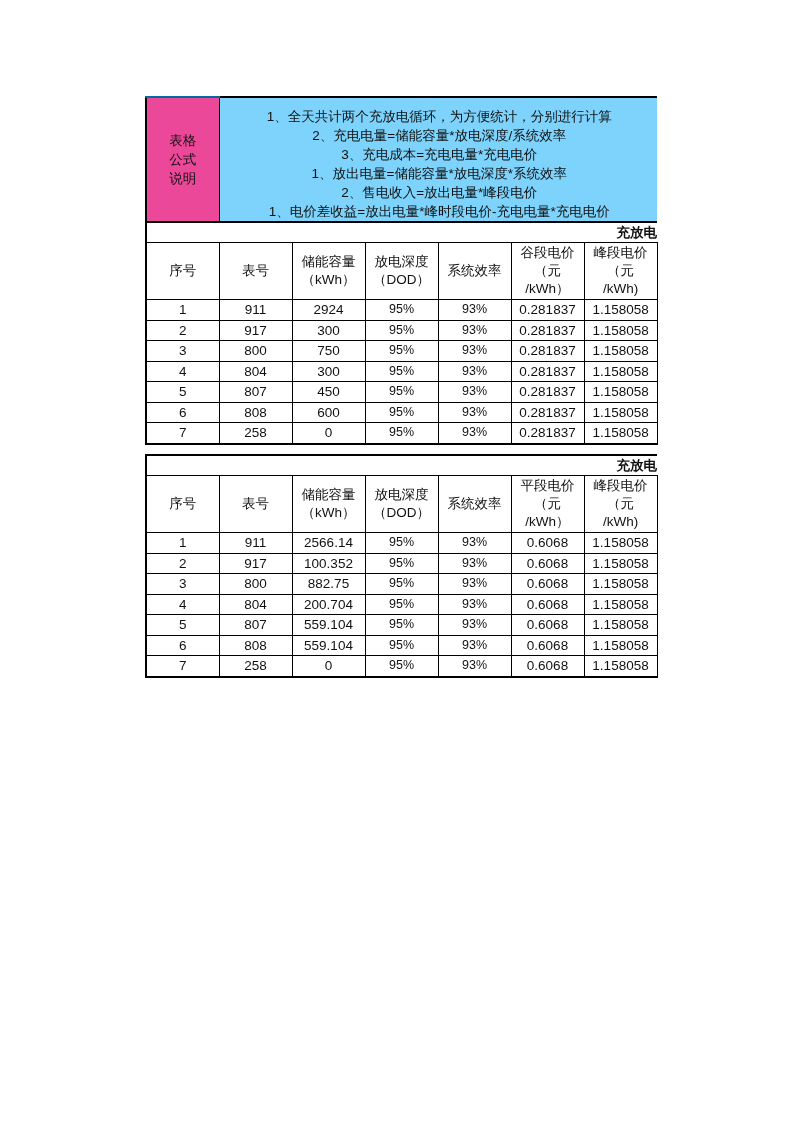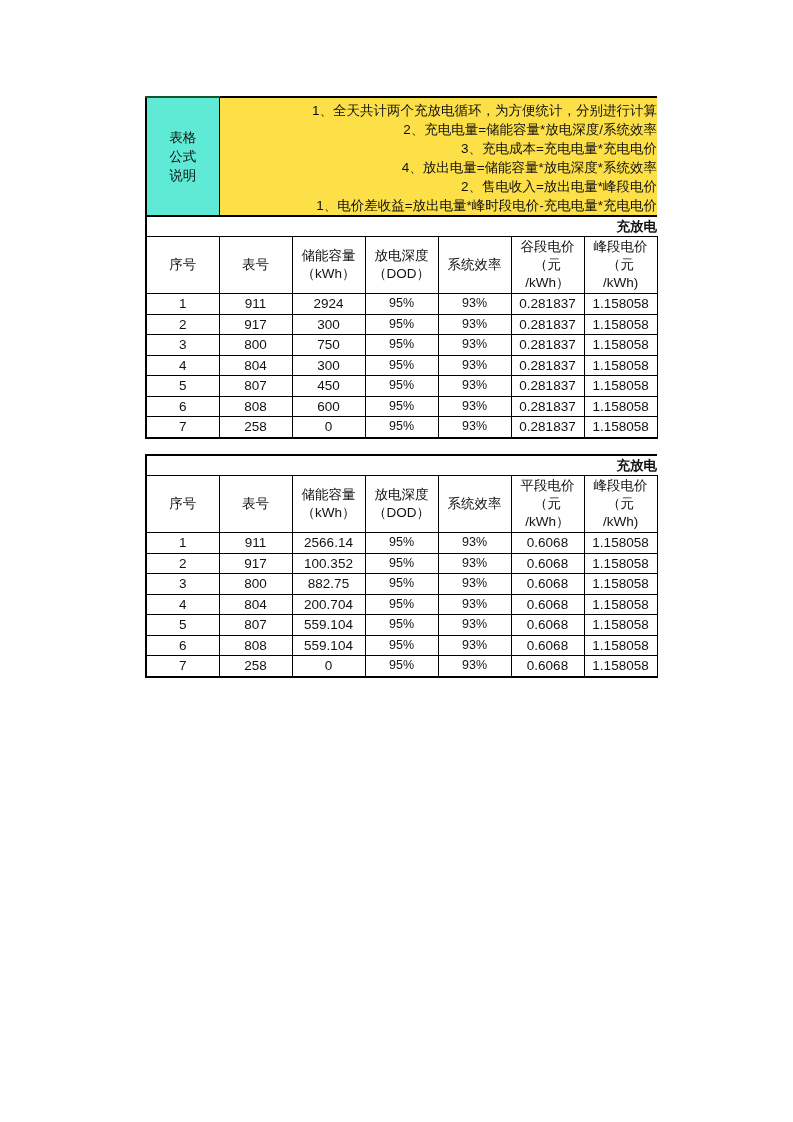--- a/index.html
+++ b/index.html
@@ -3,23 +3,23 @@
   <meta charset="utf-8">
   <style>
     html, body { margin: 0; padding: 0; background: #ffffff; }
     body { width: 793px; height: 1122px; position: relative; overflow: hidden;
            font-family: "Liberation Sans", "DejaVu Sans", sans-serif; color: #111; }
     .sheet { position: absolute; left: 145px; width: 512px; }
     table { border-collapse: collapse; table-layout: fixed; width: 512px; }
     td { border: 1px solid #000; padding: 0; text-align: center; vertical-align: middle;
          font-size: 13.5px; line-height: 19px; overflow: hidden; white-space: nowrap; }
     col.c { width: 73px; }
-    .notes-label { background: #5eead4; line-height: 19px; border-left: 2px solid #000; border-top: 2px solid #14532d; }
-    .notes-text { background: #fde047; text-align: right; vertical-align: top; border-top: 2px solid #000;
-                  border-right: none; padding-left: 2px; padding-top: 3px; line-height: 19px; }
+    .notes-label { background: #ec4899; line-height: 19px; border-left: 2px solid #000; border-top: 2px solid #0369a1; }
+    .notes-text { background: #7dd3fc; text-align: center; vertical-align: top; border-top: 2px solid #000;
+                  border-right: none; padding-left: 2px; padding-top: 9px; line-height: 19px; }
     .notes-line { display: block; white-space: nowrap; }
     .title-cell { text-align: right; font-weight: bold; border-left: 2px solid #000; border-right: none;
                   border-top: 2px solid #000; height: 19px; padding-right: 0; font-size: 13.5px; margin-left: 12px; }
     .hdr td { height: 56px; line-height: 18px; white-space: normal; }
     .hdr td.first, tr.row td.first { border-left: 2px solid #000; margin-left: 27px; }
     tr.row td { height: 19.5px; line-height: 19px; }
     tr.row.last td { border-bottom: 2px solid #000; }
     .pct { font-size: 12.5px; }
     .t1 { top: 96px; }
     .t2 { top: 454px; }
@@ -43,21 +43,21 @@
         <tr style="height:115px">
       <td class="notes-label">
         <span class="notes-line">表格</span>
         <span class="notes-line">公式</span>
         <span class="notes-line">说明</span>
       </td>
       <td class="notes-text" colspan="6">
         <span class="notes-line">1、全天共计两个充放电循环，为方便统计，分别进行计算</span>
         <span class="notes-line">2、充电电量=储能容量*放电深度/系统效率</span>
         <span class="notes-line">3、充电成本=充电电量*充电电价</span>
-        <span class="notes-line">4、放出电量=储能容量*放电深度*系统效率</span>
+        <span class="notes-line">1、放出电量=储能容量*放电深度*系统效率</span>
         <span class="notes-line">2、售电收入=放出电量*峰段电价</span>
         <span class="notes-line">1、电价差收益=放出电量*峰时段电价-充电电量*充电电价</span>
       </td>
     </tr>
     <tr>
       <td class="title-cell" colspan="7">充放电</td>
     </tr>
     <tr class="hdr">
       <td class="first">
             <span class="hdr-line">序号</span>

